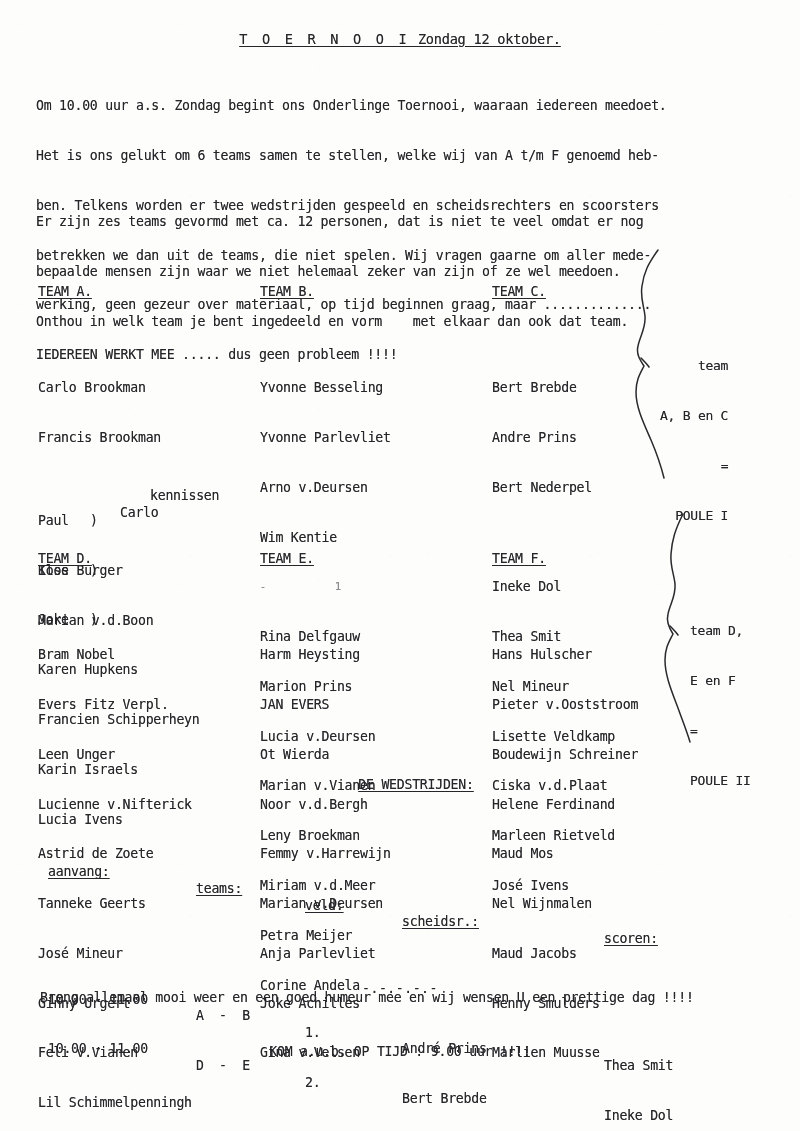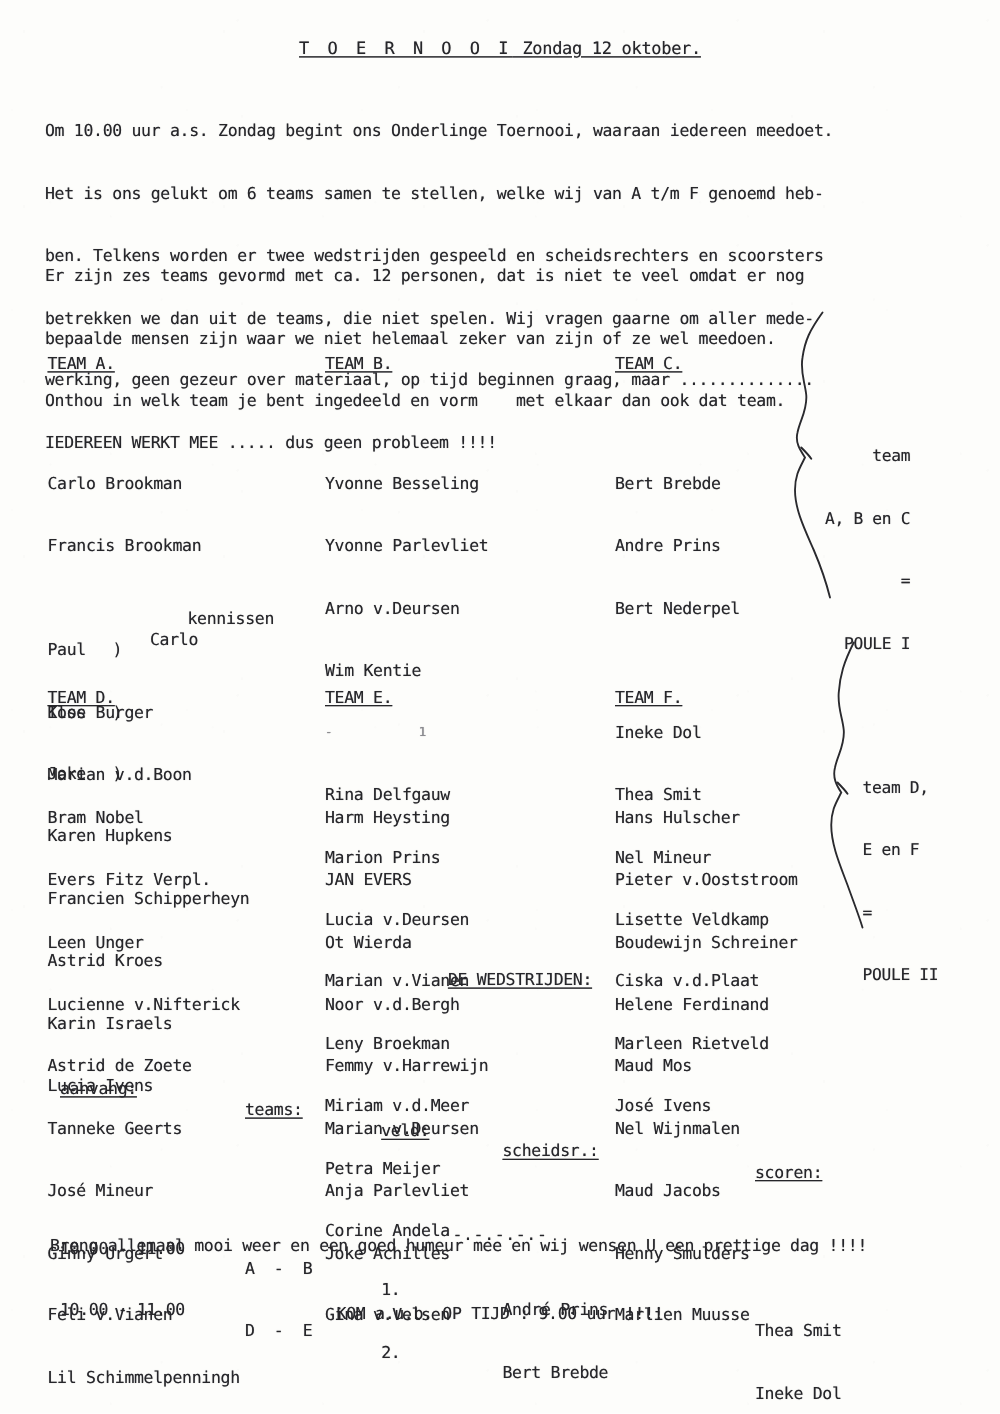--- a/index.html
+++ b/index.html
@@ -142,21 +142,20 @@
           <div>)</div>
           <div>)</div>
         </div>
         <div class="kenn-lbl1">kennissen</div>
         <div class="kenn-lbl2">Carlo</div>
       </div>
       <div>Ilse Burger</div>
       <div>Marian v.d.Boon</div>
       <div>Karen Hupkens</div>
       <div>Francien Schipperheyn</div>
-      <div>Astrid Kroes</div>
       <div>Karin Israels</div>
       <div>Lucia Ivens</div>
     </div>
   </div>
 
   <div class="abs tw team-block" id="teamB">
     <div class="team-head u">TEAM B.</div>
     <div class="team-list">
       <div>Yvonne Besseling</div>
       <div>Yvonne Parlevliet</div>

